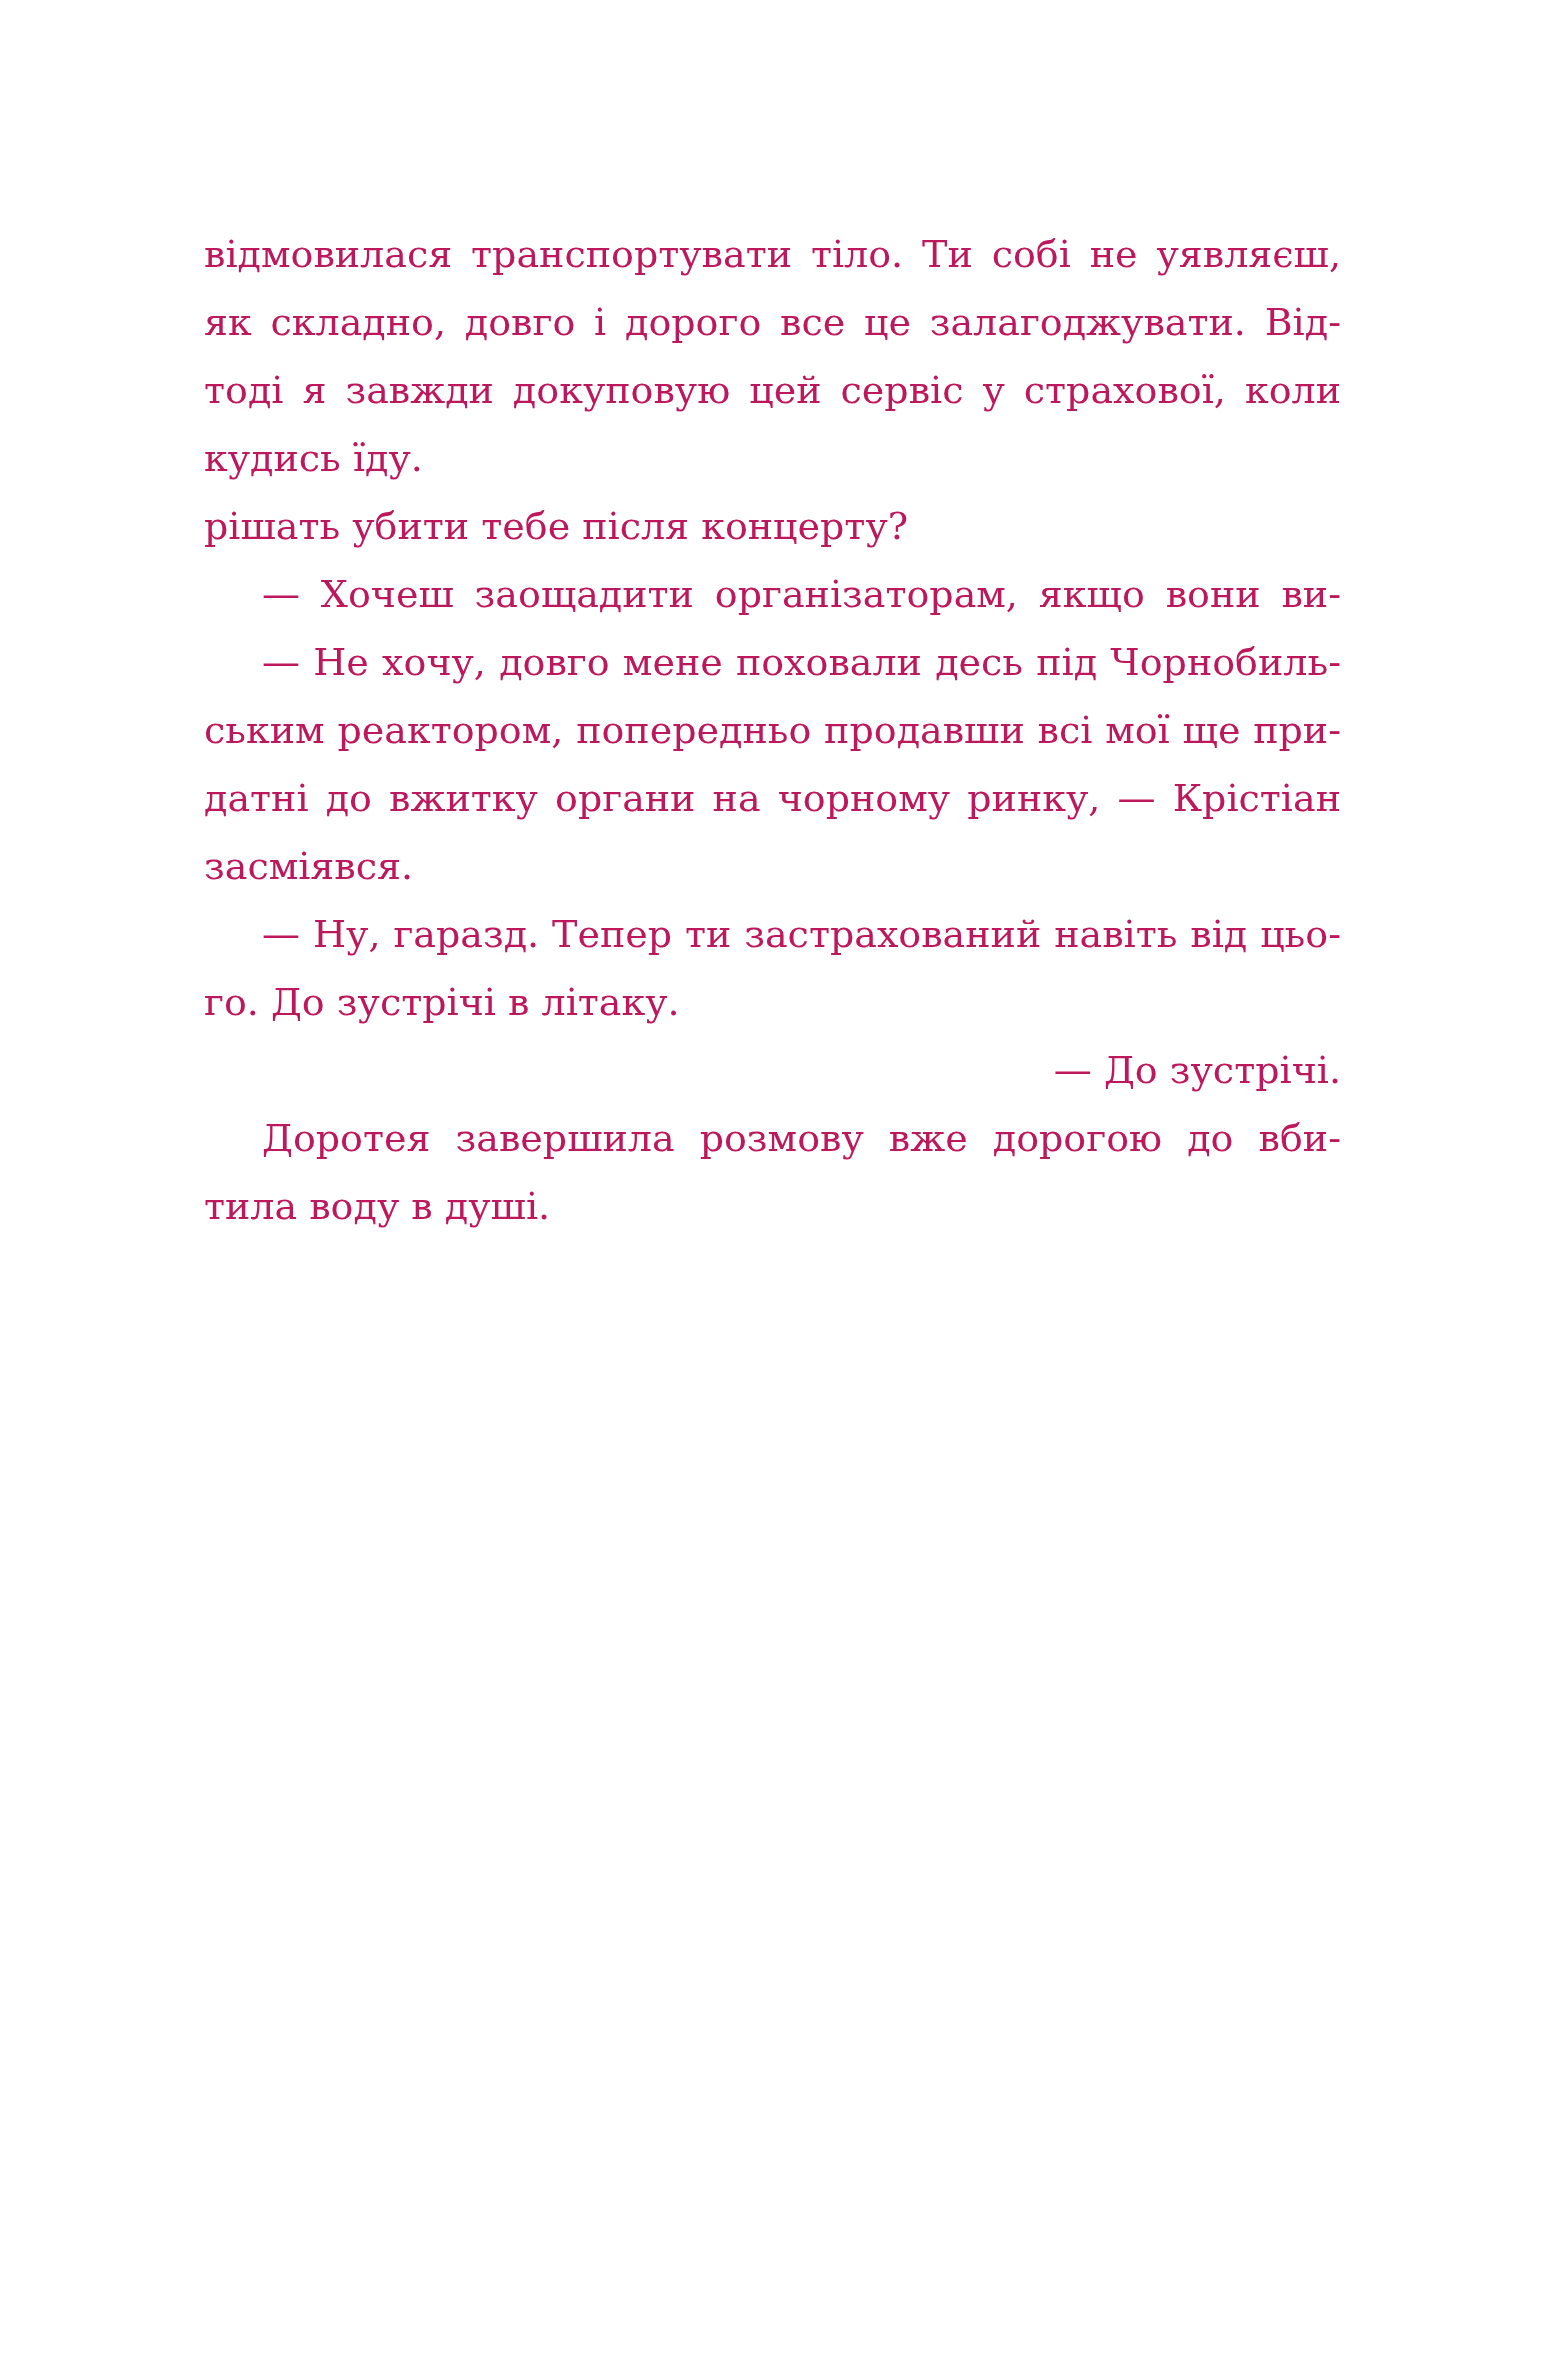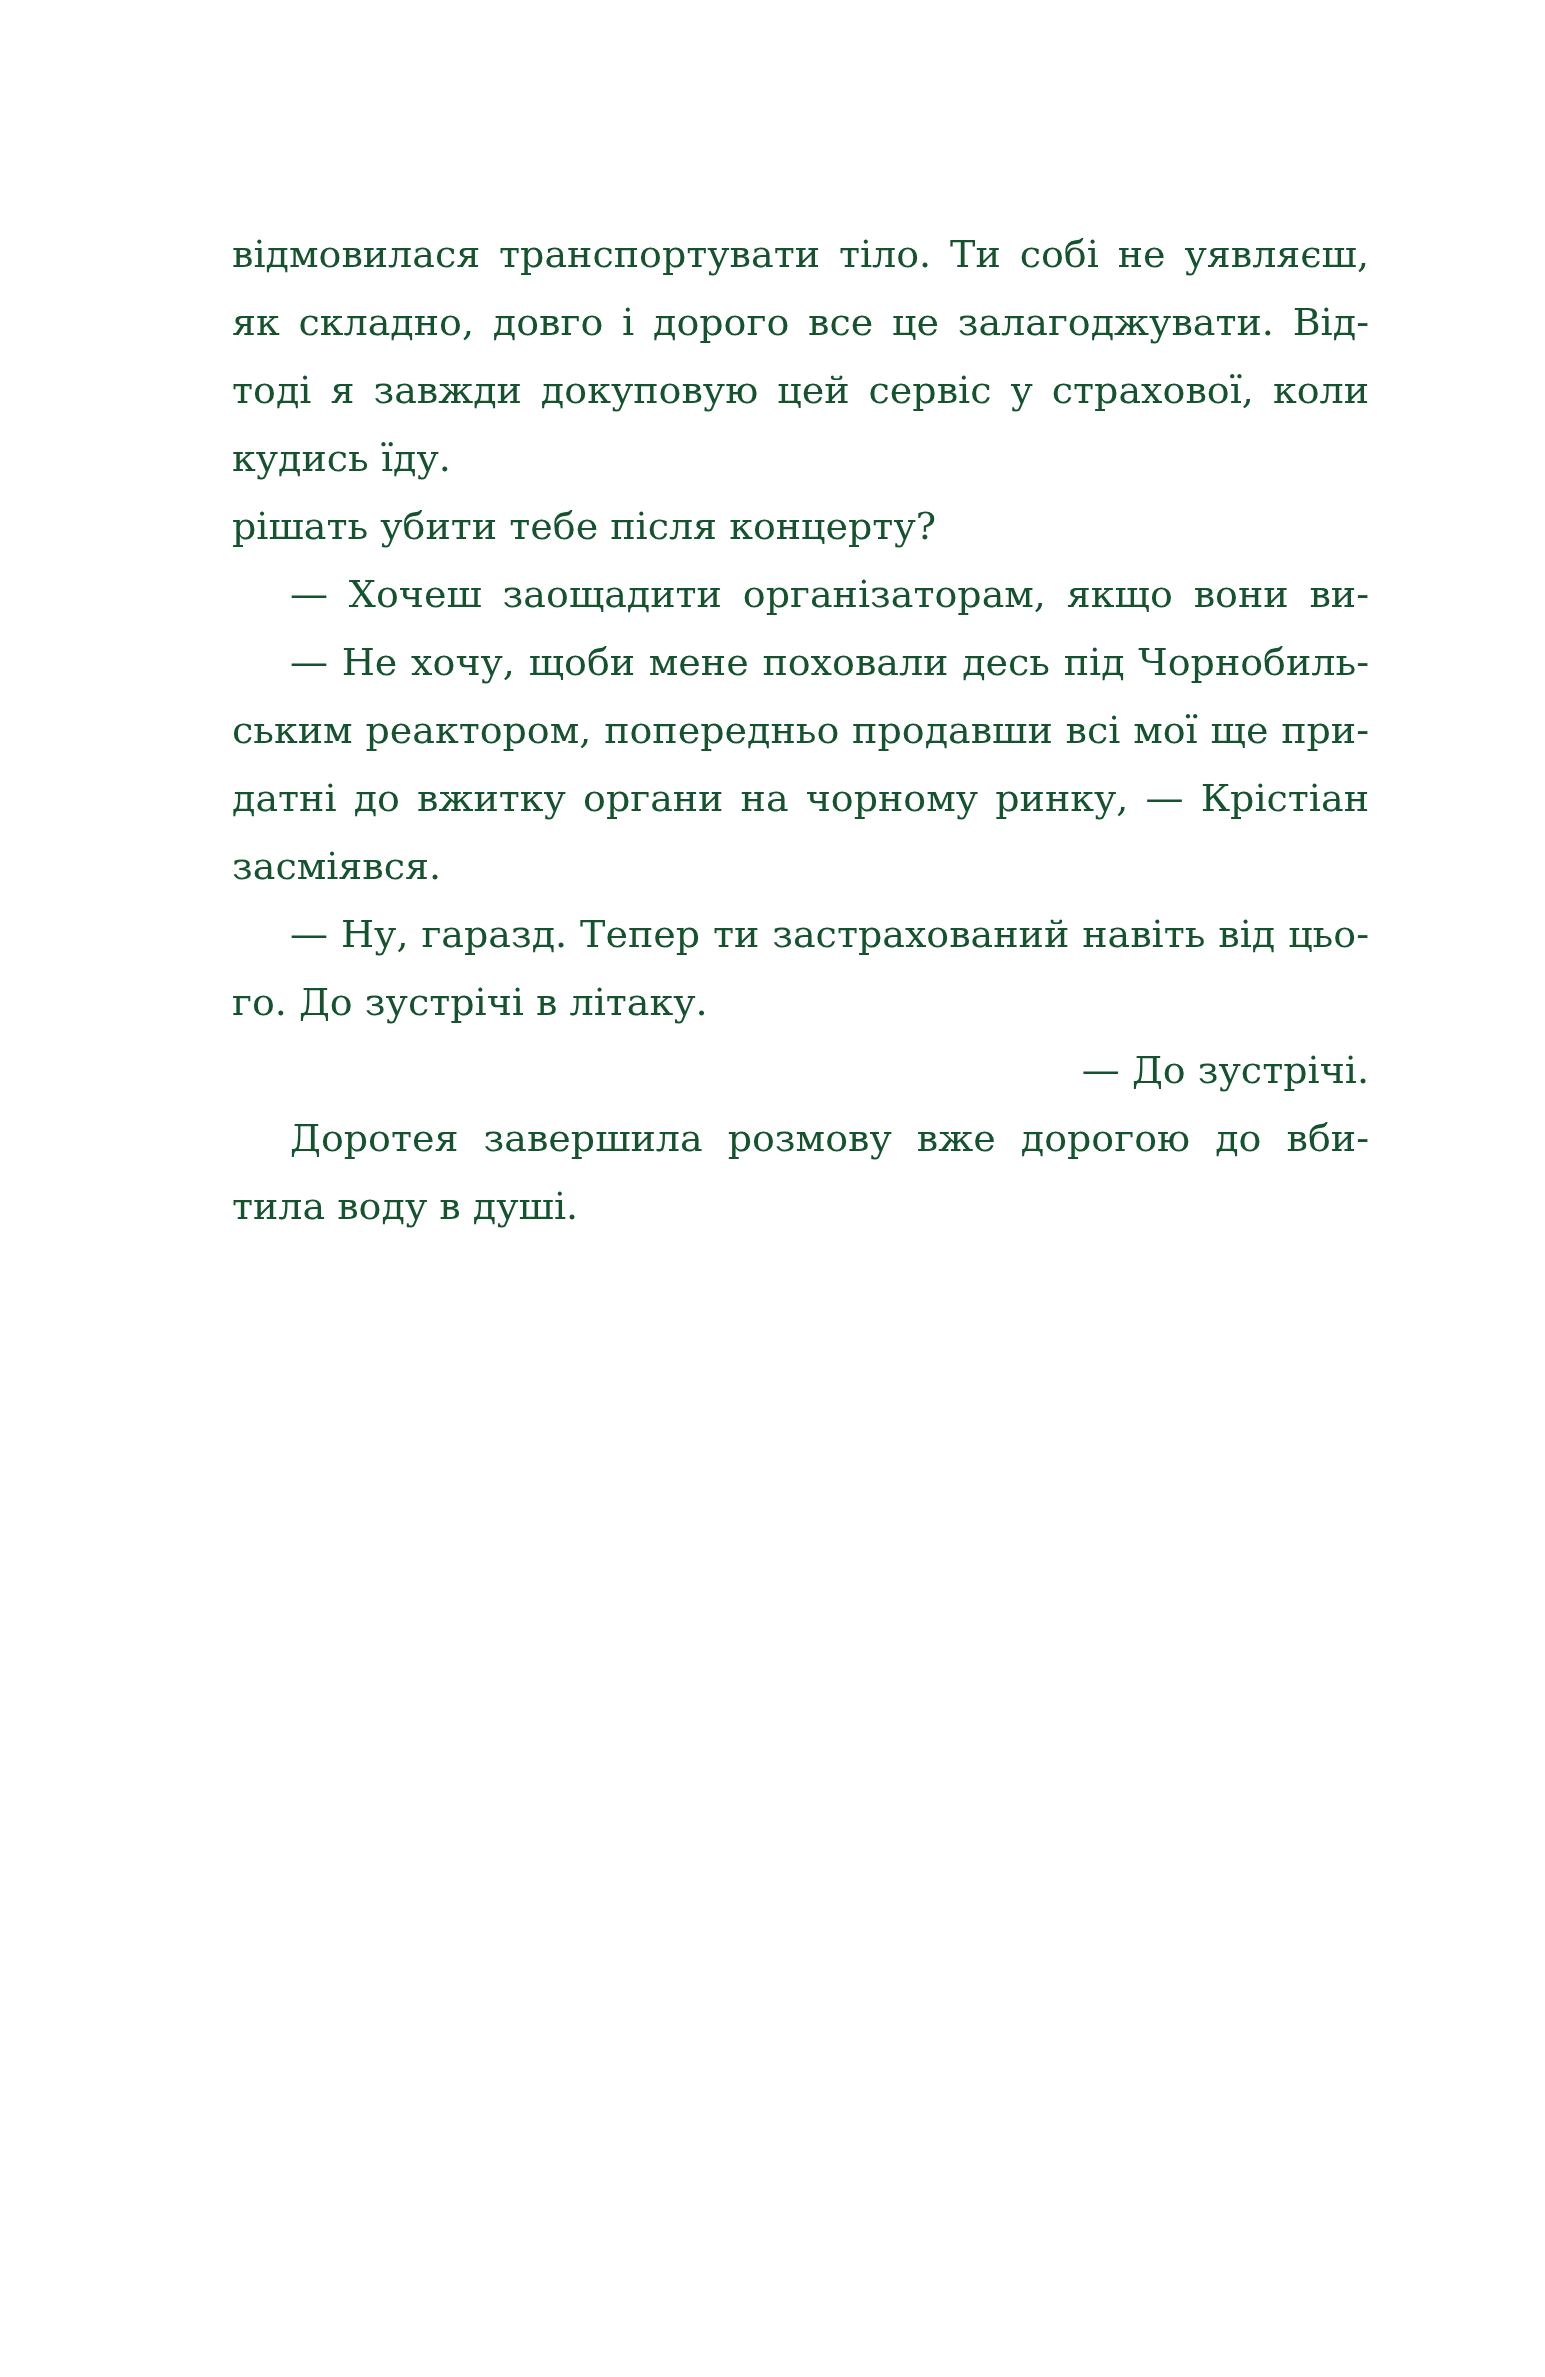--- a/index.html
+++ b/index.html
@@ -38,28 +38,28 @@
   }
   .line.indent {
     text-indent: 58px;
     text-align: right;
   }
 </style>
 </head>
 <body>
 
 <div class="page">
-  <div class="text-block" id="text-block" style="color: #14532d; margin-left: 28px;">
+  <div class="text-block" id="text-block" style="color: #be185d;">
       <div class="line justify">відмовилася транспортувати тіло. Ти собі не уявляєш,</div>
       <div class="line justify">як складно, довго і дорого все це залагоджувати. Від-</div>
       <div class="line justify">тоді я завжди докуповую цей сервіс у страхової, коли</div>
       <div class="line">кудись їду.</div>
       <div class="line">рішать убити тебе після концерту?</div>
       <div class="line justify indent">— Хочеш заощадити організаторам, якщо вони ви-</div>
-      <div class="line justify indent">— Не хочу, щоби мене поховали десь під Чорнобиль-</div>
+      <div class="line justify indent">— Не хочу, довго мене поховали десь під Чорнобиль-</div>
       <div class="line justify">ським реактором, попередньо продавши всі мої ще при-</div>
       <div class="line justify">датні до вжитку органи на чорному ринку, — Крістіан</div>
       <div class="line">засміявся.</div>
       <div class="line justify indent">— Ну, гаразд. Тепер ти застрахований навіть від цьо-</div>
       <div class="line">го. До зустрічі в літаку.</div>
       <div class="line indent">— До зустрічі.</div>
       <div class="line justify indent">Доротея завершила розмову вже дорогою до вби-</div>
       <div class="line">тила воду в душі.</div>
     </div>
 </div>

